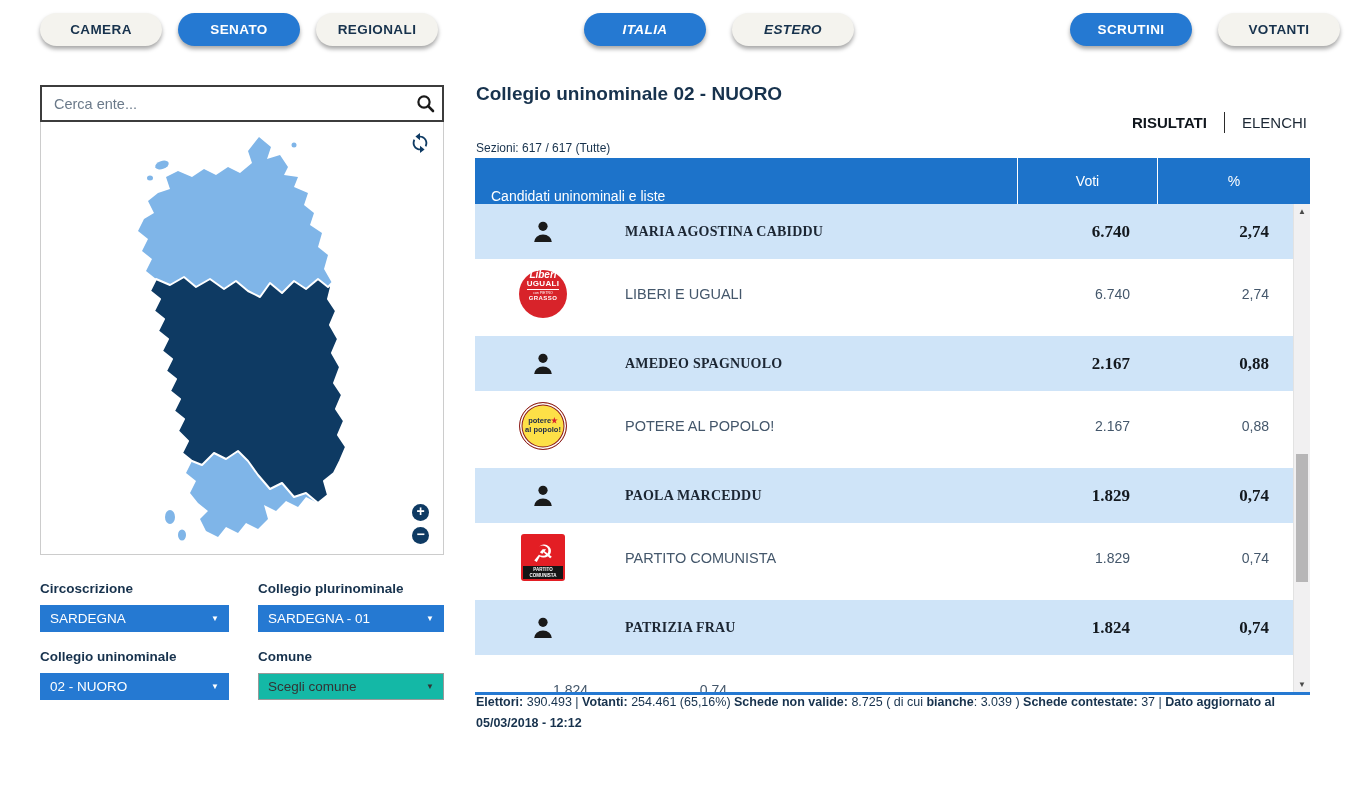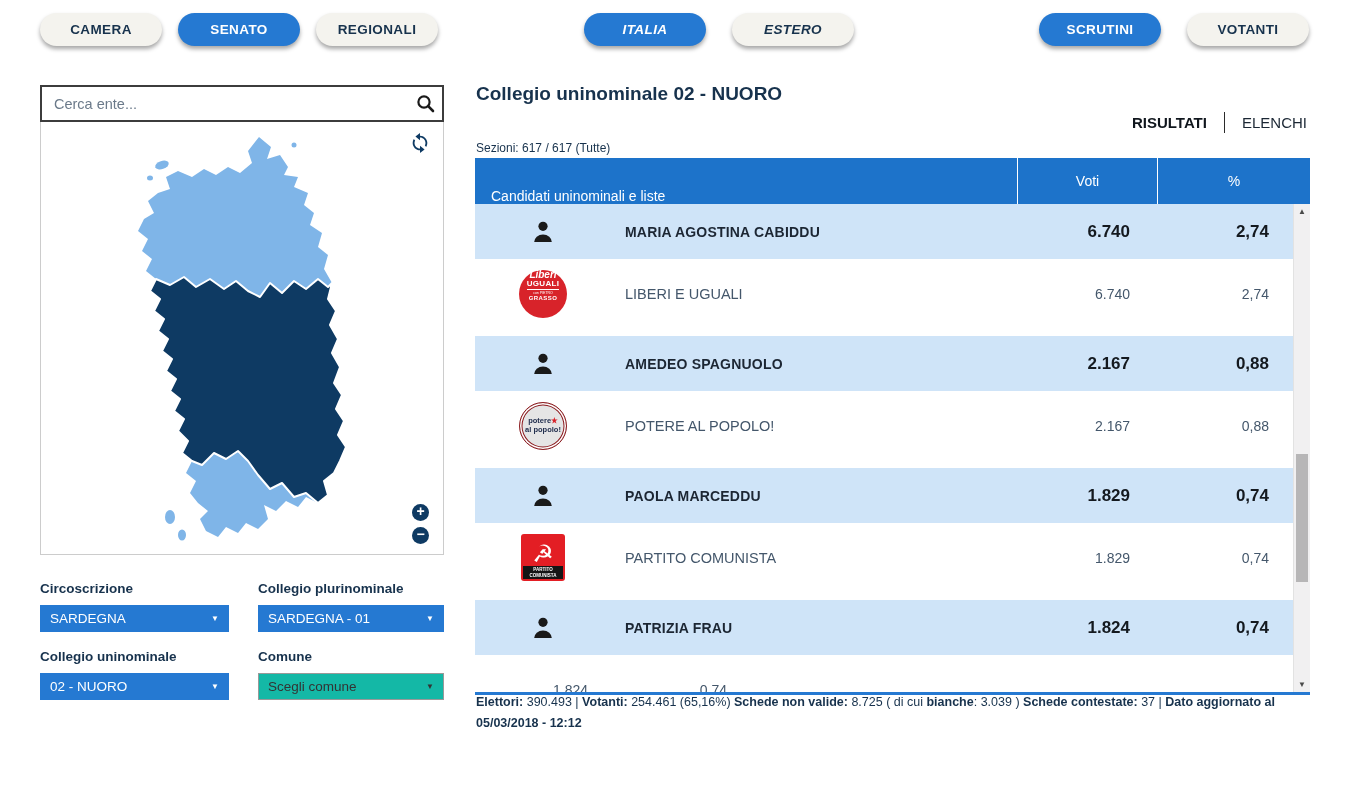--- a/index.html
+++ b/index.html
@@ -4,21 +4,21 @@
 <style>
   * { margin:0; padding:0; box-sizing:border-box; }
   html,body { background:#fff; }
   body { font-family:"Liberation Sans", sans-serif; }
   .page { position:relative; width:1358px; height:807px; background:#fff; overflow:hidden; }
 
   
   .navgroup { position:absolute; top:13px; display:flex; gap:26px; }
   #nav-election { left:40px;gap:16px; }
   #nav-area { left:584px;font-style:italic; }
-  #nav-data { left:1039px; }
+  #nav-data { left:1070px; }
   .pill {
     min-width:122px; height:33px; border-radius:17px;
     display:flex; align-items:center; justify-content:center;
     font-size:13.5px; font-weight:bold; letter-spacing:.4px;
     color:#17324d; background:#f4f3ee;
     box-shadow:0 3px 4px rgba(0,0,0,.35); cursor:pointer;
   }
   .pill.active { background:#2579d2; color:#fff; }
 
   
@@ -57,21 +57,21 @@
   .sections { position:absolute; left:476px; top:141px; font-size:12px; color:#17324d; }
 
   .table { position:absolute; left:475px; top:158px; width:835px; }
   .thead { height:46px; background:#1d73ca; display:flex; align-items:flex-end; color:#fff; font-size:14px; }
   .th-name { width:542px; padding-left:16px; }
   .th-voti { width:140px; text-align:center; border-left:1px solid #fff; align-self:stretch; display:flex; align-items:center; justify-content:center; }
   .th-pct  { width:153px; text-align:center; border-left:1px solid #fff; align-self:stretch; display:flex; align-items:center; justify-content:center; }
   .tbody { position:relative; height:488px; overflow:hidden; background:#fff; }
   .group { margin-bottom:8px; }
   .row { display:flex; align-items:center; }
-  .row.cand { height:55px; background:#cfe4f8; }
+  .row.cand { height:55px; background:#cfe4f8;font-family:Liberation Serif, serif; }
   .row.list { height:69px; background:#fff; }
   .cell-name { width:542px; display:flex; align-items:center; padding-left:44px; }
   .iconbox { width:48px; display:flex; justify-content:center; flex:none; }
   .nm { margin-left:58px; }
   .row.cand .nm { font-size:14px; font-weight:bold; letter-spacing:.2px; color:#1c2633; }
   .row.list .nm { font-size:14.5px; color:#44576b; }
   .cell-voti { width:140px; text-align:right; padding-right:27px; }
   .cell-pct { width:153px; text-align:right; padding-right:41px; }
   .row.cand .cell-voti, .row.cand .cell-pct { font-size:17px; font-weight:bold; color:#14191f; }
   .row.list .cell-voti, .row.list .cell-pct { font-size:14px; color:#44576b; }
@@ -89,21 +89,21 @@
   .summary b { font-weight:bold; }
 
   
   .logo { width:48px; height:48px; flex:none; }
   .logo-leu { border-radius:50%; background:#d8232a; color:#fff; display:flex; flex-direction:column;
     align-items:center; justify-content:flex-start; text-align:center; line-height:1; }
   .leu-1 { font-size:10px; font-weight:bold; font-style:italic; }
   .leu-2 { font-size:8px; font-weight:bold; letter-spacing:.3px; border-bottom:1px solid #fff; padding-bottom:1px; }
   .leu-3 { font-size:3.5px; margin-top:2px; }
   .leu-4 { font-size:6px; font-weight:bold; letter-spacing:.4px; }
-  .logo-pap { border-radius:50%; background:#e5e5e5; border:1.5px solid #8c1c20;
+  .logo-pap { border-radius:50%; background:#fde047; border:1.5px solid #8c1c20;
     box-shadow: inset 0 0 0 1.5px #fff, inset 0 0 0 2.5px #8c1c20;
     display:flex; flex-direction:column; align-items:center; justify-content:center; line-height:1.1; }
   .pap-l { font-size:7.5px; font-weight:bold; color:#1d2a4a; }
   .pap-star { color:#d8232a; }
   .logo-pc { width:44px; height:47px; margin:0 2px; background:#e31e24; border-radius:3px;
     position:relative; display:flex; align-items:center; justify-content:center; }
   .pc-sym { color:#fff; font-size:24px; margin-top:-8px; }
   .pc-band { position:absolute; bottom:2px; left:2px; right:2px; background:#151515; color:#fff;
     font-size:4.5px; line-height:1.2; text-align:center; font-weight:bold; padding:1px 0; }
   .logo-cpi { border-radius:50%; overflow:hidden; position:relative; border:1px solid #8a8a8a;

